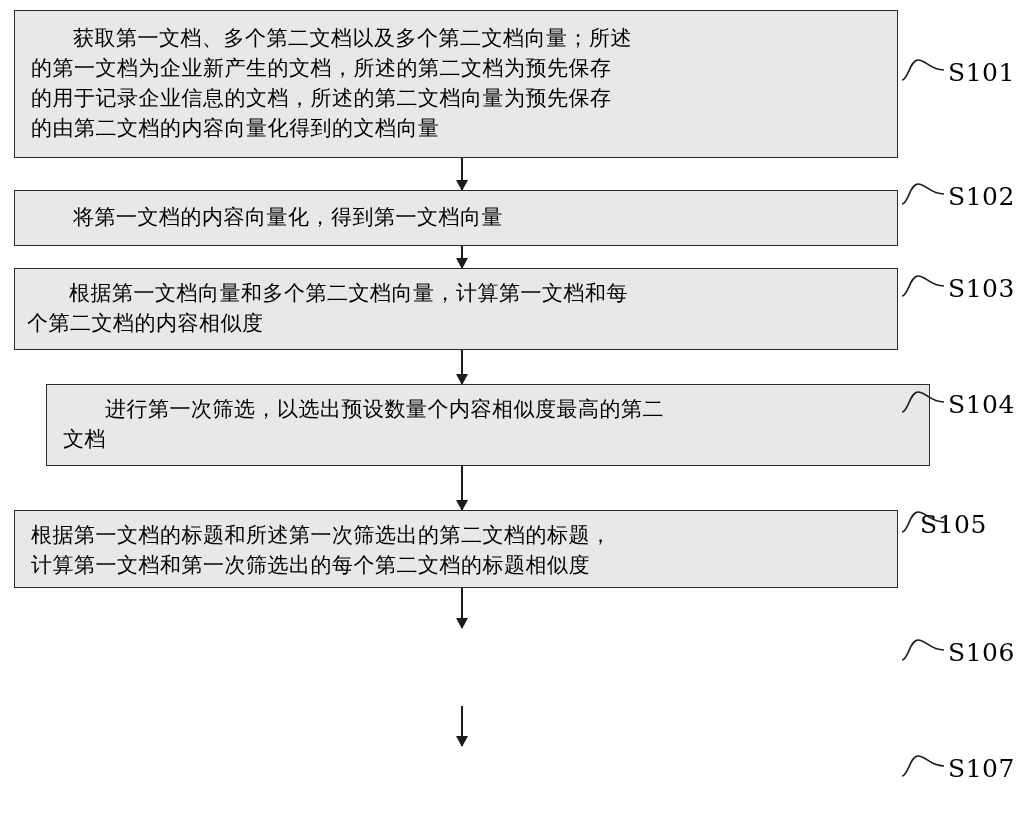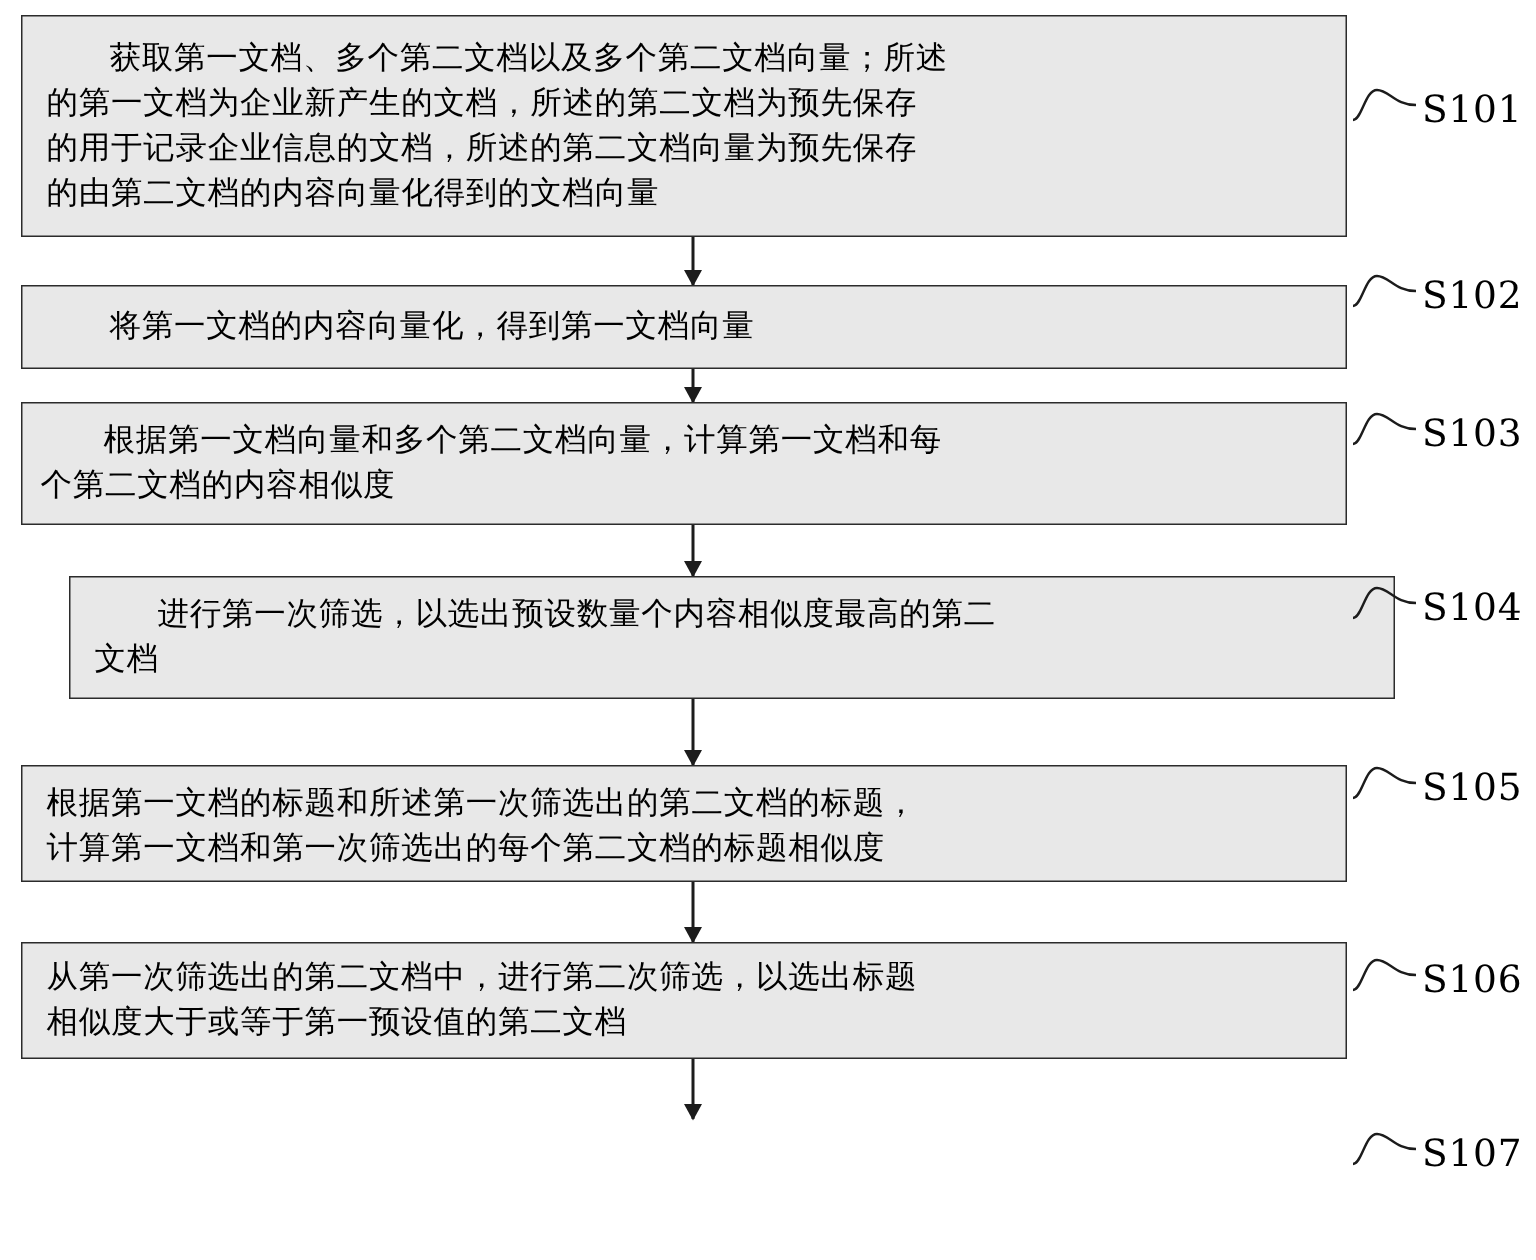--- a/index.html
+++ b/index.html
@@ -133,28 +133,24 @@
 
   <div class="step" style="left:14px; top:510px; width:884px; height:78px;justify-content:flex-end;">
     <div class="step-text">根据第一文档的标题和所述第一次筛选出的第二文档的标题，
 计算第一文档和第一次筛选出的每个第二文档的标题相似度</div>
   </div>
   <div class="tick" style="left:900px; top:508px;">
     <svg width="46" height="26" viewBox="0 0 46 26">
         <path d="M2 24 C8 24 10 4 18 4 C26 4 30 14 44 14" stroke="#1c1c1c" stroke-width="1.6" fill="none"></path>
       </svg>
   </div>
-  <div class="label" style="left:948px; top:510px;text-align:center;">S105</div>
+  <div class="label" style="left:920px; top:510px;text-align:center;">S105</div>
 
   <div class="arrow" style="left:461px; top:588px; height:40px;"></div>
 
-  <div class="step" style="left:14px; top:628px; width:884px; height:78px;">
-    <div class="step-text">从第一次筛选出的第二文档中，进行第二次筛选，以选出标题
-相似度大于或等于第一预设值的第二文档</div>
-  </div>
   <div class="tick" style="left:900px; top:636px;">
     <svg width="46" height="26" viewBox="0 0 46 26">
         <path d="M2 24 C8 24 10 4 18 4 C26 4 30 14 44 14" stroke="#1c1c1c" stroke-width="1.6" fill="none"></path>
       </svg>
   </div>
   <div class="label" style="left:948px; top:638px;">S106</div>
 
   <div class="arrow" style="left:461px; top:706px; height:40px;"></div>
 
   <div class="tick" style="left:900px; top:752px;">

